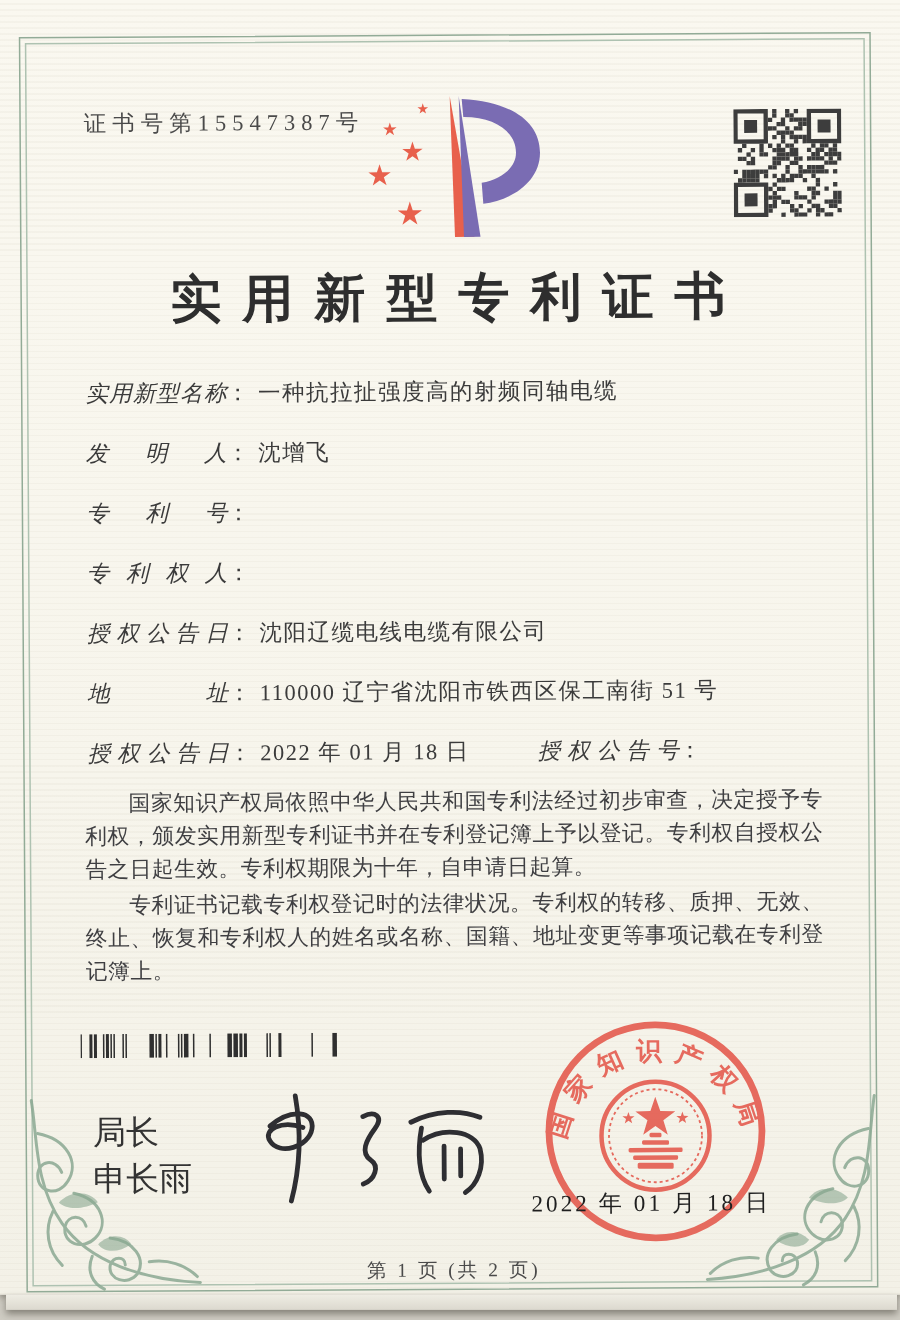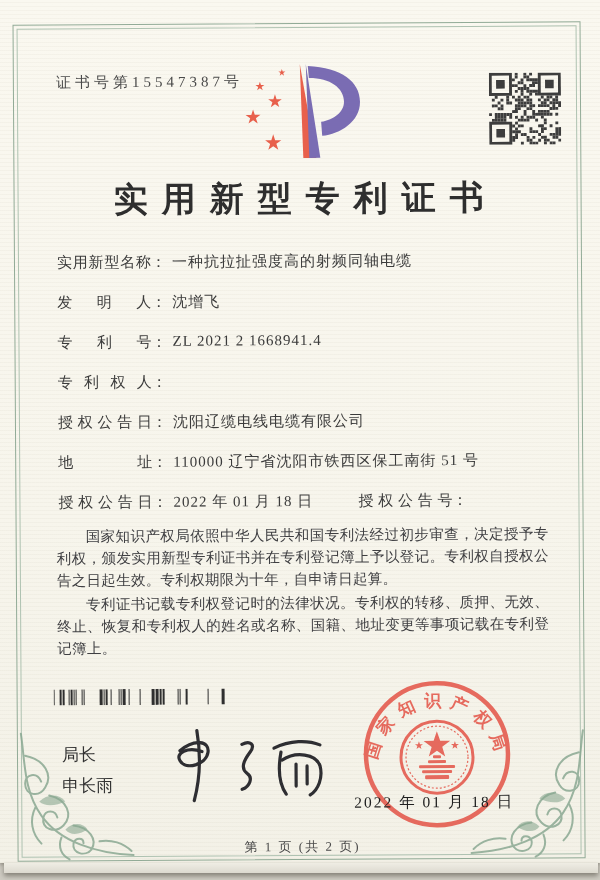--- a/index.html
+++ b/index.html
@@ -35,33 +35,33 @@
   }
   .logo{position:absolute;left:232px;top:58px;}
   .qr{position:absolute;left:491px;top:74px;width:72px;height:72px;}
   .title{
     position:absolute;left:0;top:176px;width:100%;
     text-align:center;font-size:34px;font-weight:bold;color:#2e2e2e;
     letter-spacing:14px;text-indent:14px;
   }
   .fields{position:absolute;left:58px;top:252px;width:490px;}
   .frow{display:flex;align-items:flex-start;margin-bottom:19px;font-size:15px;color:#3b3b3b;height:21px;}
-  .flabel{display:inline-block;width:94px;text-align:justify;text-align-last:justify;flex:none;}
+  .flabel{display:inline-block;width:94px;text-align:justify;text-align-last:justify;flex:none;font-style:italic;}
   .fcolon{flex:none;}
   .fvalue{margin-left:6px;letter-spacing:1px;white-space:nowrap;}
   .grant-row{position:absolute;left:58px;top:492px;width:500px;font-size:15px;color:#3b3b3b;display:flex;}
   .grant-pair{display:flex;}
   .grant-pair.second{position:absolute;left:300px;top:0;}
   .body-text{
     position:absolute;left:56px;top:524px;width:492px;
     font-size:14.5px;line-height:22px;color:#3f3f42;text-align:justify;letter-spacing:0.3px;
   }
   .body-text p{margin:0 0 2px 0;text-indent:2em;}
   .barcode{position:absolute;left:52px;top:688px;width:172px;height:16px;}
-  .officer{position:absolute;left:60px;top:738px;font-size:17px;color:#333;line-height:31px;}
+  .officer{position:absolute;left:60px;top:738px;font-size:22px;color:#333;line-height:31px;}
   .signature{position:absolute;left:148px;top:718px;}
   .seal{position:absolute;left:360px;top:680px;opacity:0.88;}
   .seal-date{
     position:absolute;left:352px;top:793px;font-size:15.5px;color:#1f1f1f;
     letter-spacing:2px;z-index:5;
   }
   .footer{
     position:absolute;left:0;top:838px;width:100%;text-align:center;
     font-size:13px;color:#4a4a4a;letter-spacing:2px;
   }
@@ -345,21 +345,20 @@
       <span class="fvalue">一种抗拉扯强度高的射频同轴电缆</span>
     </div>
     <div class="frow">
       <span class="flabel">发明人</span>
         <span class="fcolon">：</span>
       <span class="fvalue">沈增飞</span>
     </div>
     <div class="frow">
       <span class="flabel">专利号</span>
         <span class="fcolon">：</span>
-      <span class="fvalue">ZL 2021 2 1668941.4</span>
     </div>
     <div class="frow">
       <span class="flabel">专利权人</span>
         <span class="fcolon">：</span>
     </div>
     <div class="frow">
       <span class="flabel">授权公告日</span>
         <span class="fcolon">：</span>
       <span class="fvalue">沈阳辽缆电线电缆有限公司</span>
     </div>

